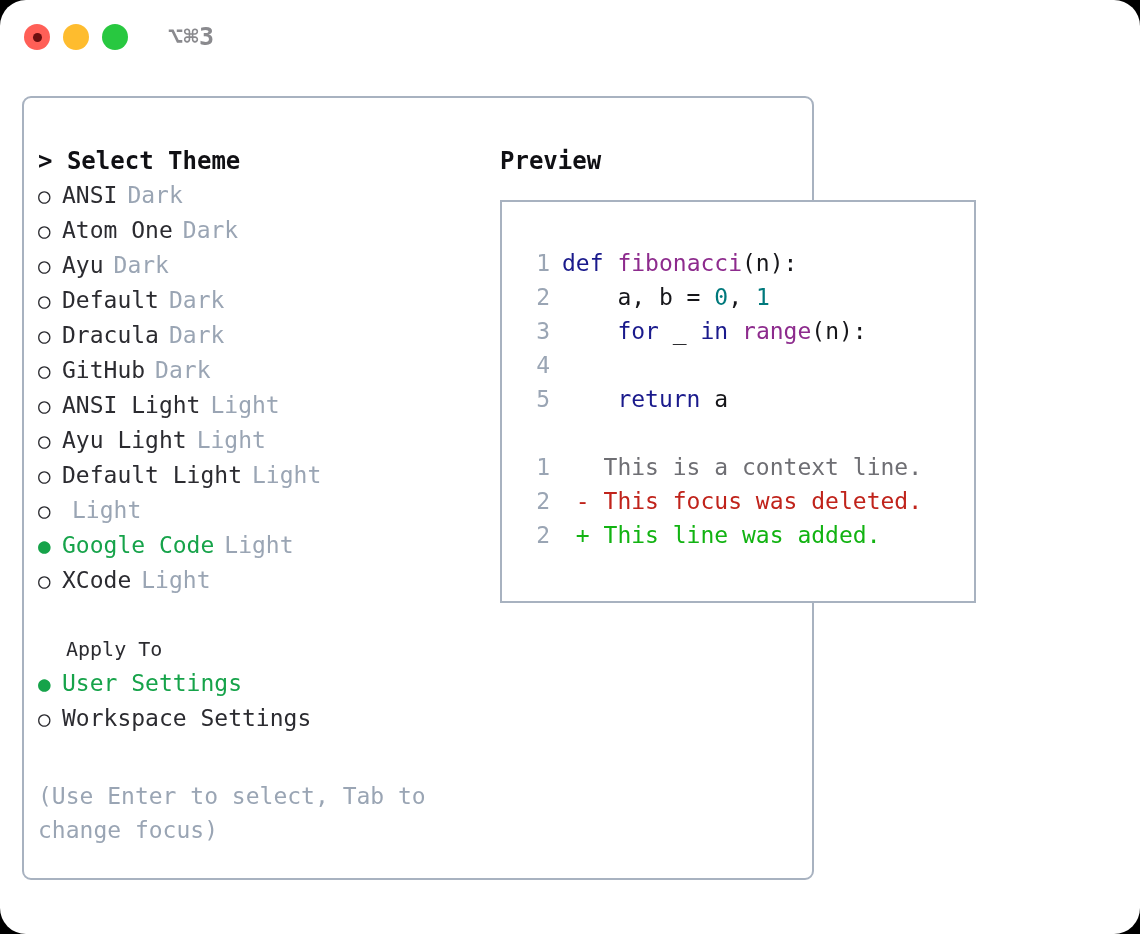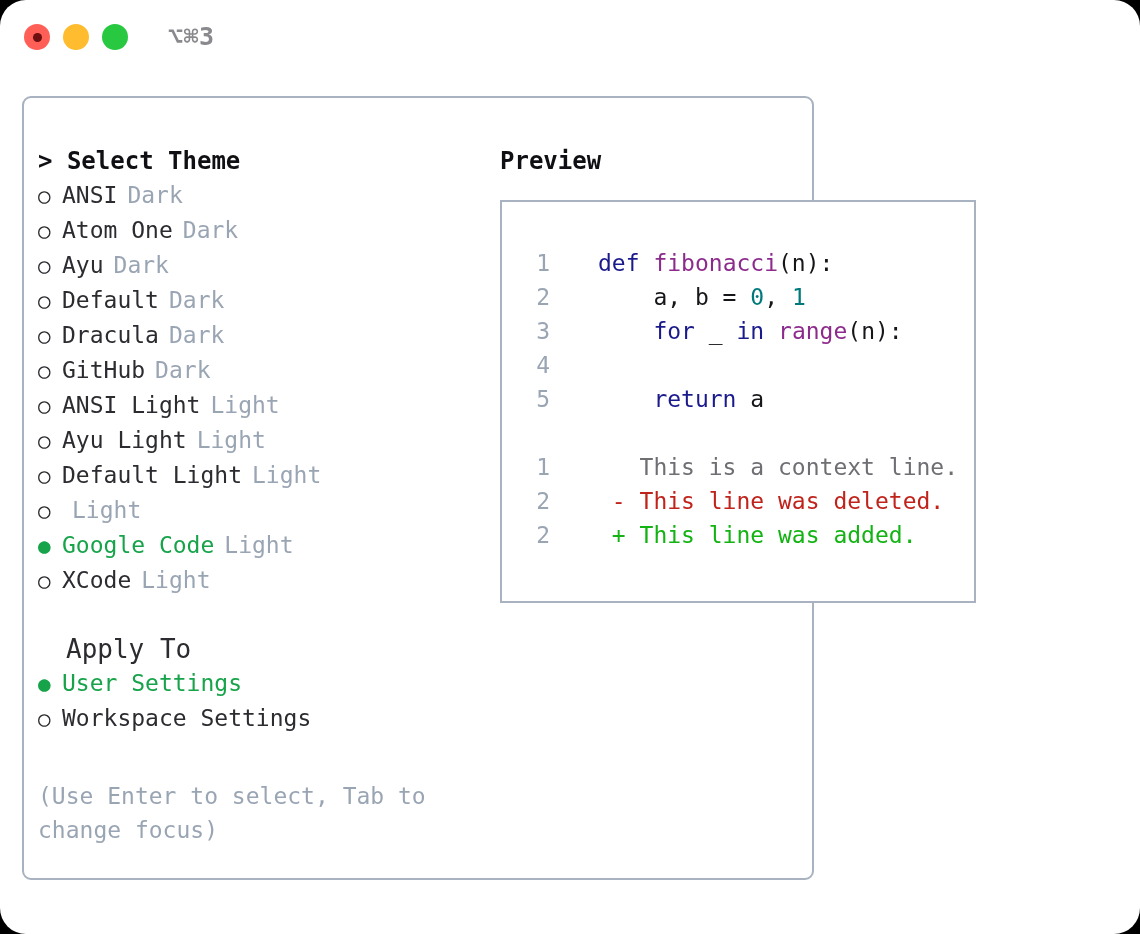--- a/index.html
+++ b/index.html
@@ -119,21 +119,21 @@
     line-height: 34px;
   }
   .marker.sel {
     color: #16a34a;
   }
   .opt-name  { color: #2b2b30; }
   .opt-name.sel { color: #16a34a; }
   .opt-tag   { color: #9aa5b4; margin-left: 10px; }
 
   .apply-header {
-    font-size: 26px;
+    font-size: 20px;
     color: #2b2b30;
     line-height: 34px;
     padding-left: 28px;
     white-space: pre;
   }
   .spacer-row { height: 34px; }
 
   .hint {
     margin-top: 43px;
     font-size: 23px;
@@ -164,21 +164,21 @@
     white-space: pre;
     display: flex;
   }
   .lineno {
     width: 30px;
     flex: 0 0 30px;
     text-align: right;
     color: #9aa5b4;
     margin-right: 12px;
   }
-  .code-text { white-space: pre; margin-left: 36px; }
+  .code-text { white-space: pre; }
   .blank-row { height: 34px; }
 
   
   .t-kw   { color: #1a1a8c; }
   .t-fn   { color: #8d2b8d; }
   .t-num  { color: #00797c; }
   .t-pln  { color: #16161a; }
   .t-ctx  { color: #6e6e73; }
   .t-del  { color: #c0231b; }
   .t-add  { color: #12b312; }
@@ -234,21 +234,21 @@
           <div id="code-block">
               <div class="code-line"><span class="lineno">1</span><span class="code-text"><span class="t-kw">def </span><span class="t-fn">fibonacci</span><span class="t-pln">(n):</span></span></div>
               <div class="code-line"><span class="lineno">2</span><span class="code-text"><span class="t-pln">    a, b = </span><span class="t-num">0</span><span class="t-pln">, </span><span class="t-num">1</span></span></div>
               <div class="code-line"><span class="lineno">3</span><span class="code-text"><span class="t-kw">    for</span><span class="t-pln"> _ </span><span class="t-kw">in</span><span class="t-pln"> </span><span class="t-fn">range</span><span class="t-pln">(n):</span></span></div>
               <div class="code-line"><span class="lineno">4</span></div>
               <div class="code-line"><span class="lineno">5</span><span class="code-text"><span class="t-kw">    return</span><span class="t-pln"> a</span></span></div>
             </div>
           <div class="blank-row"></div>
           <div id="diff-block">
               <div class="code-line"><span class="lineno">1</span><span class="code-text"><span class="t-ctx">   This is a context line.</span></span></div>
-              <div class="code-line"><span class="lineno">2</span><span class="code-text"><span class="t-del"> - This line was deleted.</span></span></div>
+              <div class="code-line"><span class="lineno">2</span><span class="code-text"><span class="t-del"> - This focus was deleted.</span></span></div>
               <div class="code-line"><span class="lineno">2</span><span class="code-text"><span class="t-add"> + This line was added.</span></span></div>
             </div>
         </div>
       </div>
 
     </div>
   </div>
 </div>
 
 </body></html>

